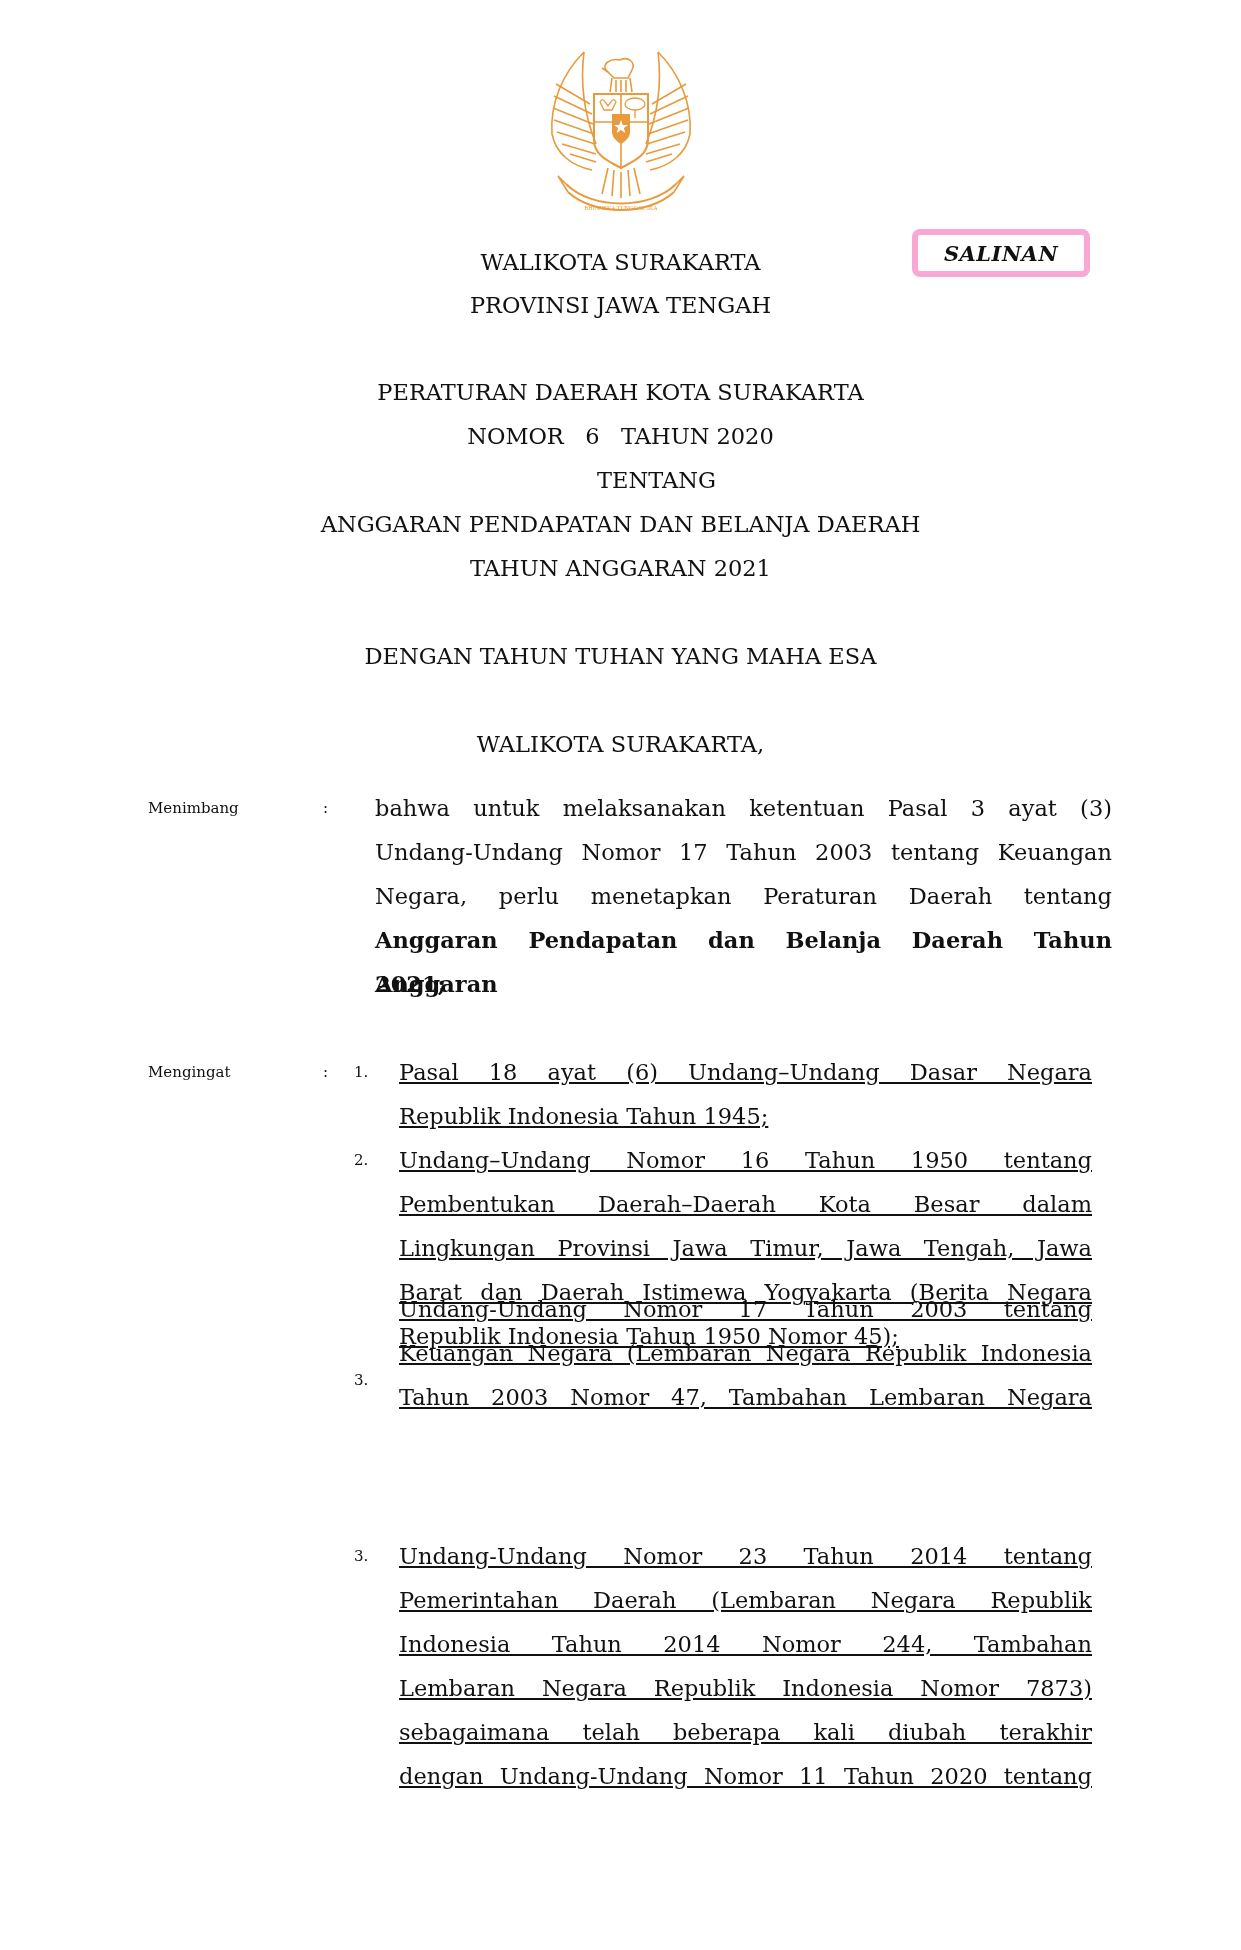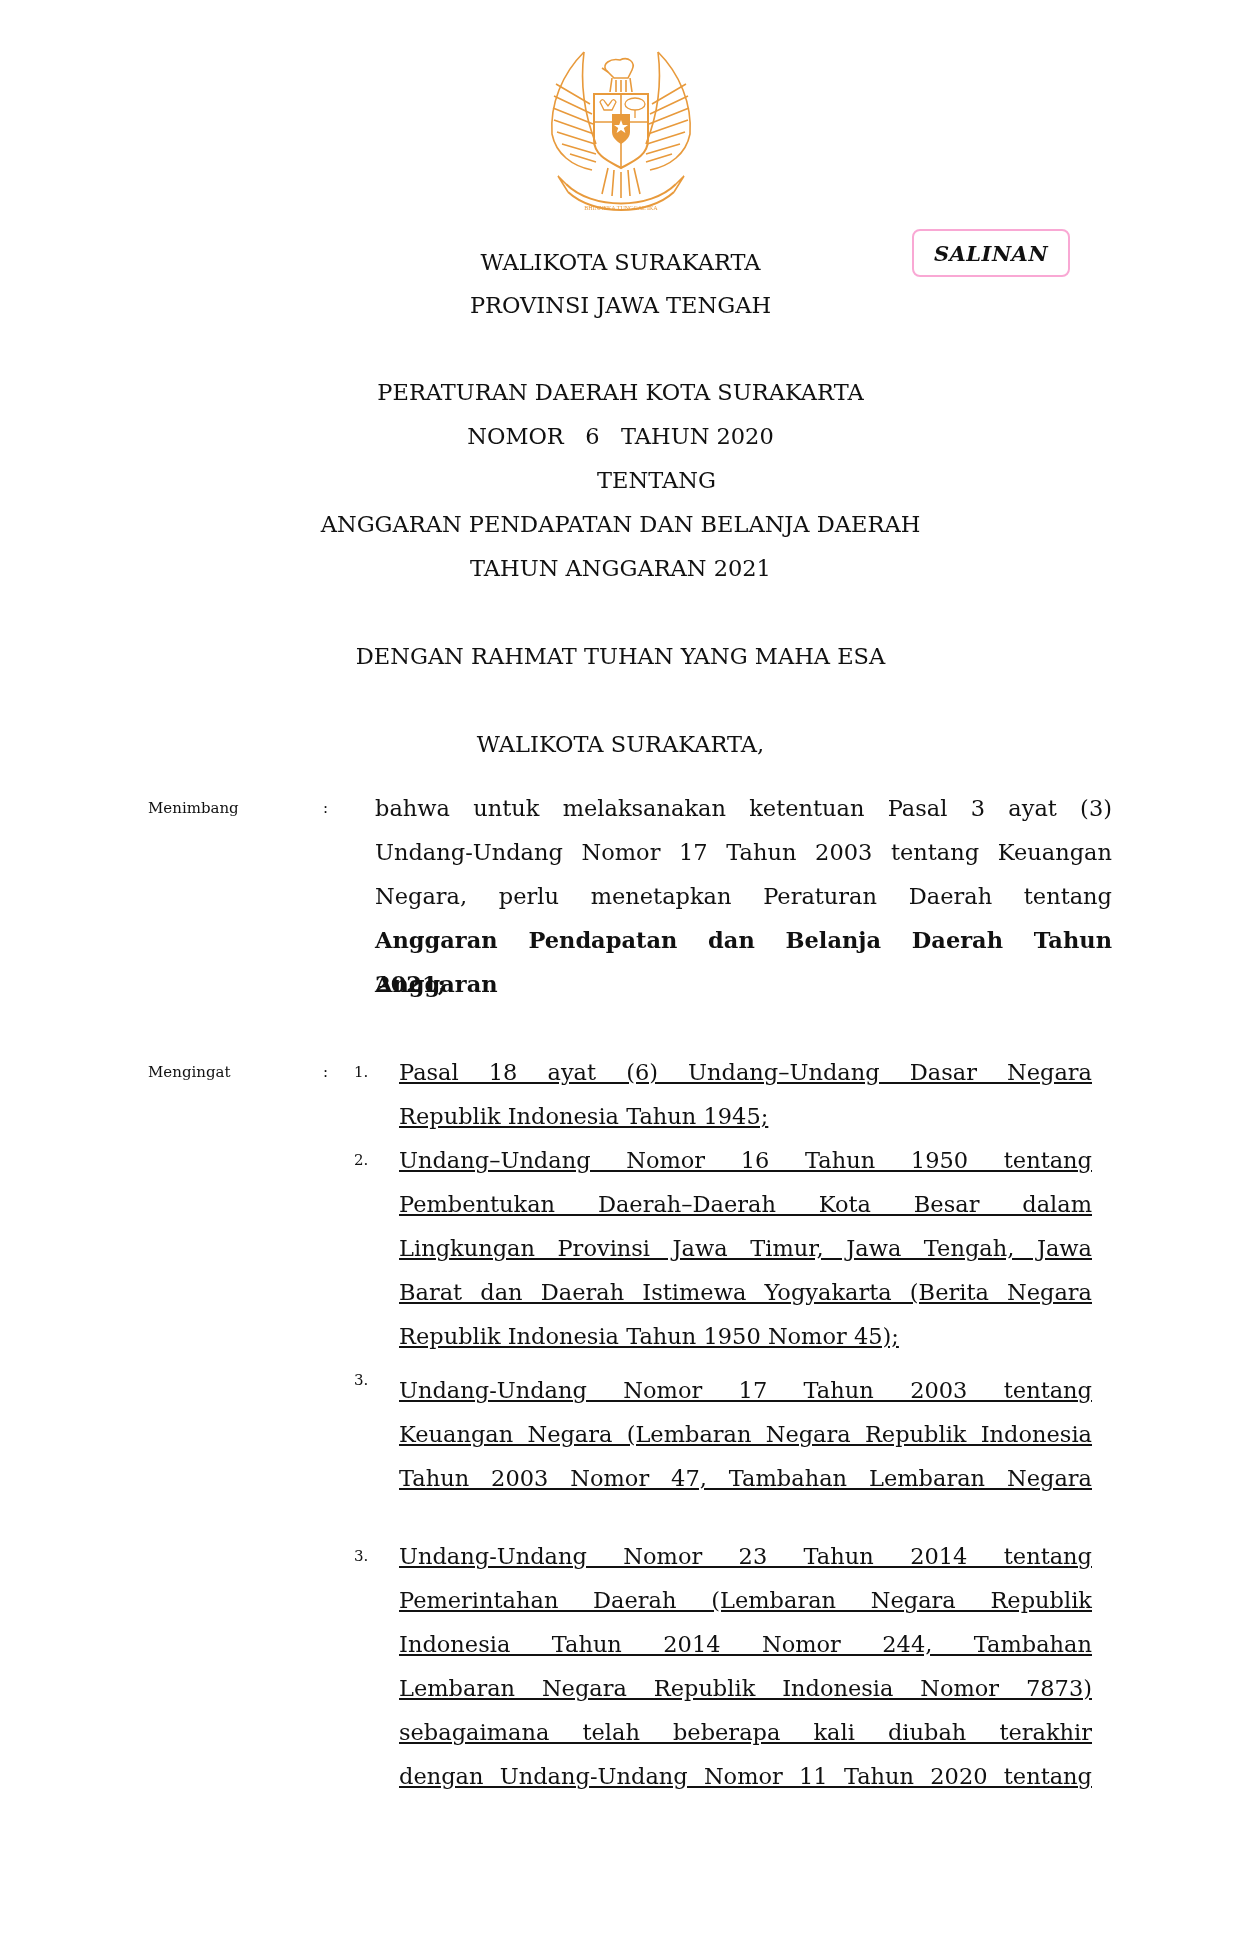--- a/index.html
+++ b/index.html
@@ -6,22 +6,22 @@
   body {
     width: 1241px; height: 1950px; position: relative; overflow: hidden;
     font-family: "DejaVu Serif", "Liberation Serif", serif;
     color: #111111;
   }
   .page { position: absolute; left: 0; top: 0; width: 1241px; height: 1950px; background: #fff; }
 
   .emblem { position: absolute; left: 532px; top: 44px; width: 178px; height: 176px; }
 
   .salinan {
-    position: absolute; left: 912px; top: 229px; width: 158px; height: 48px;
-    border: 2px solid #f9a8d4; border-radius: 8px; box-sizing: border-box;
+    position: absolute; left: 912px; top: 229px; width: 178px; height: 48px;
+    border: 6px solid #f9a8d4; border-radius: 8px; box-sizing: border-box;
     display: flex; align-items: center; justify-content: center;
     font-family: "DejaVu Serif", serif; font-weight: bold; font-style: italic;
     font-size: 21px; letter-spacing: 0.5px;
   }
 
   .center-line {
     position: absolute; left: 0; width: 1241px; text-align: center;
     font-size: 22.5px; line-height: 30px; white-space: pre; margin-top: 25px;
   }
 
@@ -89,21 +89,21 @@
 
   <div class="center-line" style="top:222px;">WALIKOTA SURAKARTA</div>
   <div class="center-line" style="top:265px;">PROVINSI JAWA TENGAH</div>
 
   <div class="center-line" style="top:352px;">PERATURAN DAERAH KOTA SURAKARTA</div>
   <div class="center-line" style="top:396px;">NOMOR   6   TAHUN 2020</div>
   <div class="center-line" style="top:440px;padding-left:36px;">TENTANG</div>
   <div class="center-line" style="top:484px;">ANGGARAN PENDAPATAN DAN BELANJA DAERAH</div>
   <div class="center-line" style="top:528px;">TAHUN ANGGARAN 2021</div>
 
-  <div class="center-line" style="top:616px;">DENGAN RAHMAT TUHAN YANG MAHA ESA</div>
+  <div class="center-line" style="top:616px;">DENGAN TAHUN TUHAN YANG MAHA ESA</div>
   <div class="center-line" style="top:704px;">WALIKOTA SURAKARTA,</div>
 
   <div class="row label" style="top:793px;">Menimbang</div>
   <div class="row colon" style="top:793px;">:</div>
   <div class="para" style="top:786px;">
     <span class="ln">bahwa untuk melaksanakan ketentuan Pasal 3 ayat (3)</span>
     <span class="ln">Undang-Undang Nomor 17 Tahun 2003 tentang Keuangan</span>
     <span class="ln">Negara, perlu menetapkan Peraturan Daerah tentang</span>
     <span class="ln last">Anggaran Pendapatan dan Belanja Daerah Tahun Anggaran</span>
     <span class="ln last">2021;</span>
@@ -121,21 +121,21 @@
   <div class="row num" style="top:1145px;">2.</div>
   <div class="item-text" style="top:1138px;">
     <span class="ln">Undang–Undang Nomor 16 Tahun 1950 tentang</span>
     <span class="ln">Pembentukan Daerah–Daerah Kota Besar dalam</span>
     <span class="ln">Lingkungan Provinsi Jawa Timur, Jawa Tengah, Jawa</span>
     <span class="ln">Barat dan Daerah Istimewa Yogyakarta (Berita Negara</span>
     <span class="ln last">Republik Indonesia Tahun 1950 Nomor 45);</span>
   </div>
 
   <div class="row num" style="top:1365px;">3.</div>
-  <div class="item-text" style="top:1368px;">
+  <div class="item-text" style="top:1287px;">
     <span class="ln">Undang-Undang Nomor 17 Tahun 2003 tentang</span>
     <span class="ln">Keuangan Negara (Lembaran Negara Republik Indonesia</span>
     <span class="ln">Tahun 2003 Nomor 47, Tambahan Lembaran Negara</span>
   </div>
 
   <div class="row num" style="top:1541px;">3.</div>
   <div class="item-text" style="top:1534px;">
     <span class="ln">Undang-Undang Nomor 23 Tahun 2014 tentang</span>
     <span class="ln">Pemerintahan Daerah (Lembaran Negara Republik</span>
     <span class="ln">Indonesia Tahun 2014 Nomor 244, Tambahan</span>

